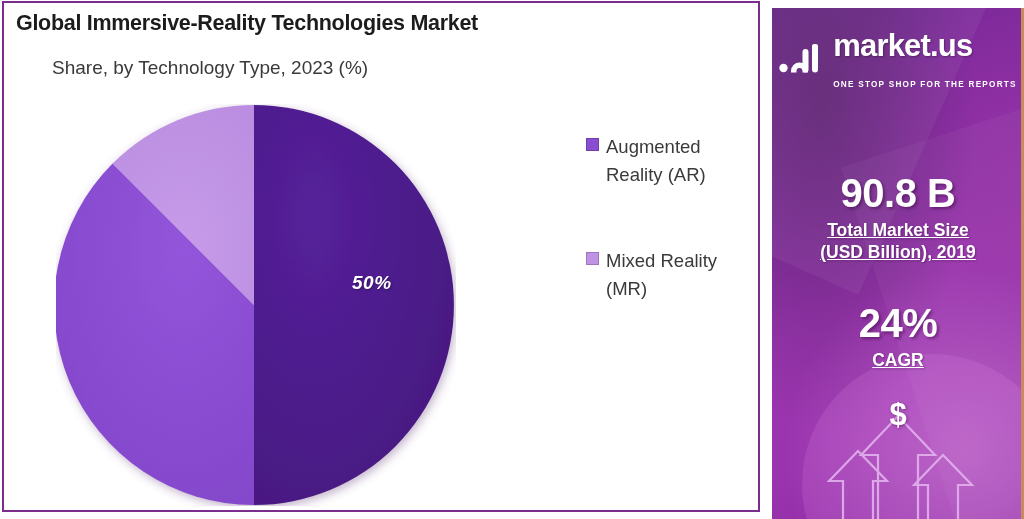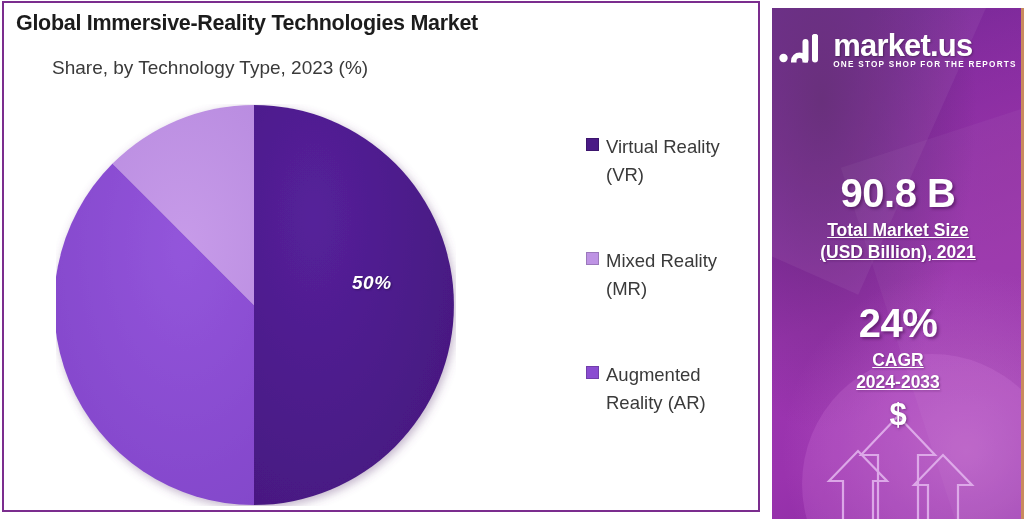--- a/index.html
+++ b/index.html
@@ -152,21 +152,21 @@
     font-weight: bold;
     color: #ffffff;
     letter-spacing: -0.8px;
     text-shadow: 1px 1px 2px rgba(0,0,0,0.3);
   }
   #logo-tagline {
     font-size: 8.2px;
     font-weight: bold;
     color: #ffffff;
     letter-spacing: 1.25px;
-    margin-top: 0;
+    margin-top: 20px;
     text-align: center;
   }
 
   
   .stat-block { position: absolute; width: 252px; text-align: center; margin-top: 32px; }
   #stat-market { top: 132px; }
   #stat-cagr { top: 262px; }
 
   .stat-value {
     font-size: 40px;
@@ -240,33 +240,29 @@
 
         <path d="M 198 201 L 56.6 59.6 A 200 200 0 0 1 198 1 Z" fill="url(#gMR)"></path>
       </g>
     </svg>
 
     <div id="pie-label-vr">50%</div>
   </div>
 
   <div id="legend">
 
+
     <div class="legend-item">
-      <span class="legend-swatch" style="background:#4A1A86"></span>
-      <span class="legend-label">Virtual Reality (VR)</span>
+      <span class="legend-swatch" style="background:#8A4CD1"></span>
+      <span class="legend-label">Augmented Reality (AR)</span>
     </div>
 
     <div class="legend-item">
       <span class="legend-swatch" style="background:#BE93E4"></span>
       <span class="legend-label">Mixed Reality (MR)</span>
-    </div>
-
-    <div class="legend-item">
-      <span class="legend-swatch" style="background:#8A4CD1"></span>
-      <span class="legend-label">Augmented Reality (AR)</span>
     </div>
 
   </div>
 </div>
 
 <div id="brand-panel">
 
   <div class="sheen" id="sheen-a"></div>
   <div class="sheen" id="sheen-b"></div>
   <div class="sheen" id="sheen-c"></div>
@@ -284,29 +280,28 @@
     <span id="logo-text-block">
       <div id="logo-wordmark">market.us</div>
       <div id="logo-tagline">ONE STOP SHOP FOR THE REPORTS</div>
     </span>
   </div>
 
   <div class="stat-block" id="stat-market">
     <div class="stat-value">90.8 B</div>
     <div class="stat-caption">
       <div>Total Market Size</div>
-      <div>(USD Billion), 2021</div>
+      <div>(USD Billion), 2019</div>
     </div>
   </div>
 
   <div class="stat-block" id="stat-cagr">
     <div class="stat-value">24%</div>
     <div class="stat-caption">
       <div>CAGR</div>
-      <div>2024-2033</div>
     </div>
   </div>
 
   <div id="growth-graphic">
     <div id="dollar-sign">$</div>
     <svg width="252" height="135" viewBox="0 0 252 135" aria-hidden="true">
       <g fill="none" stroke="#E3B4EE" stroke-width="2.2" opacity="0.88">
         <path d="M57 92 L86 62 L115 92 L101 92 L101 135 L71 135 L71 92 Z"></path>
         <path d="M89 66 L126 27 L163 66 L146 66 L146 135 L106 135 L106 66 Z"></path>
         <path d="M142 96 L171 66 L200 96 L186 96 L186 135 L156 135 L156 96 Z"></path>

